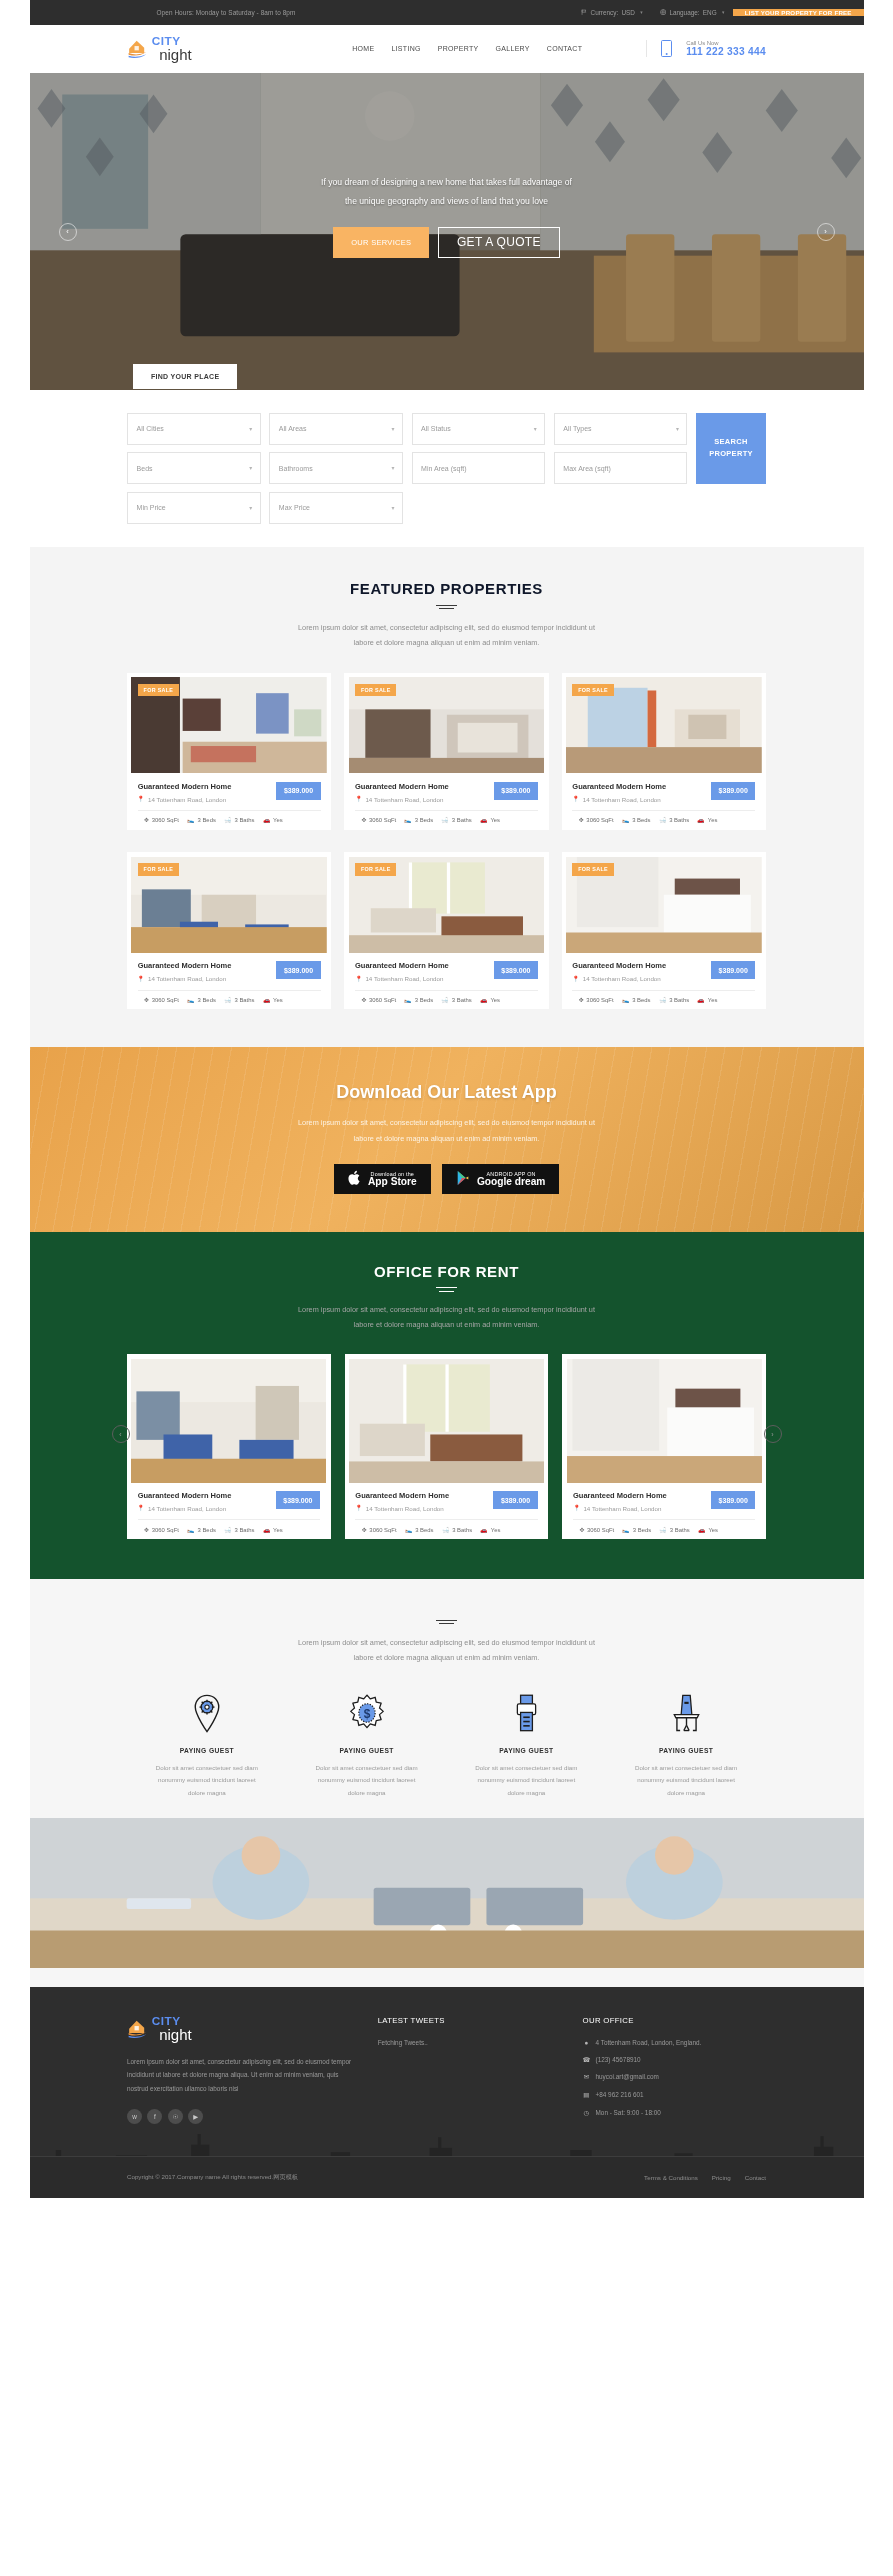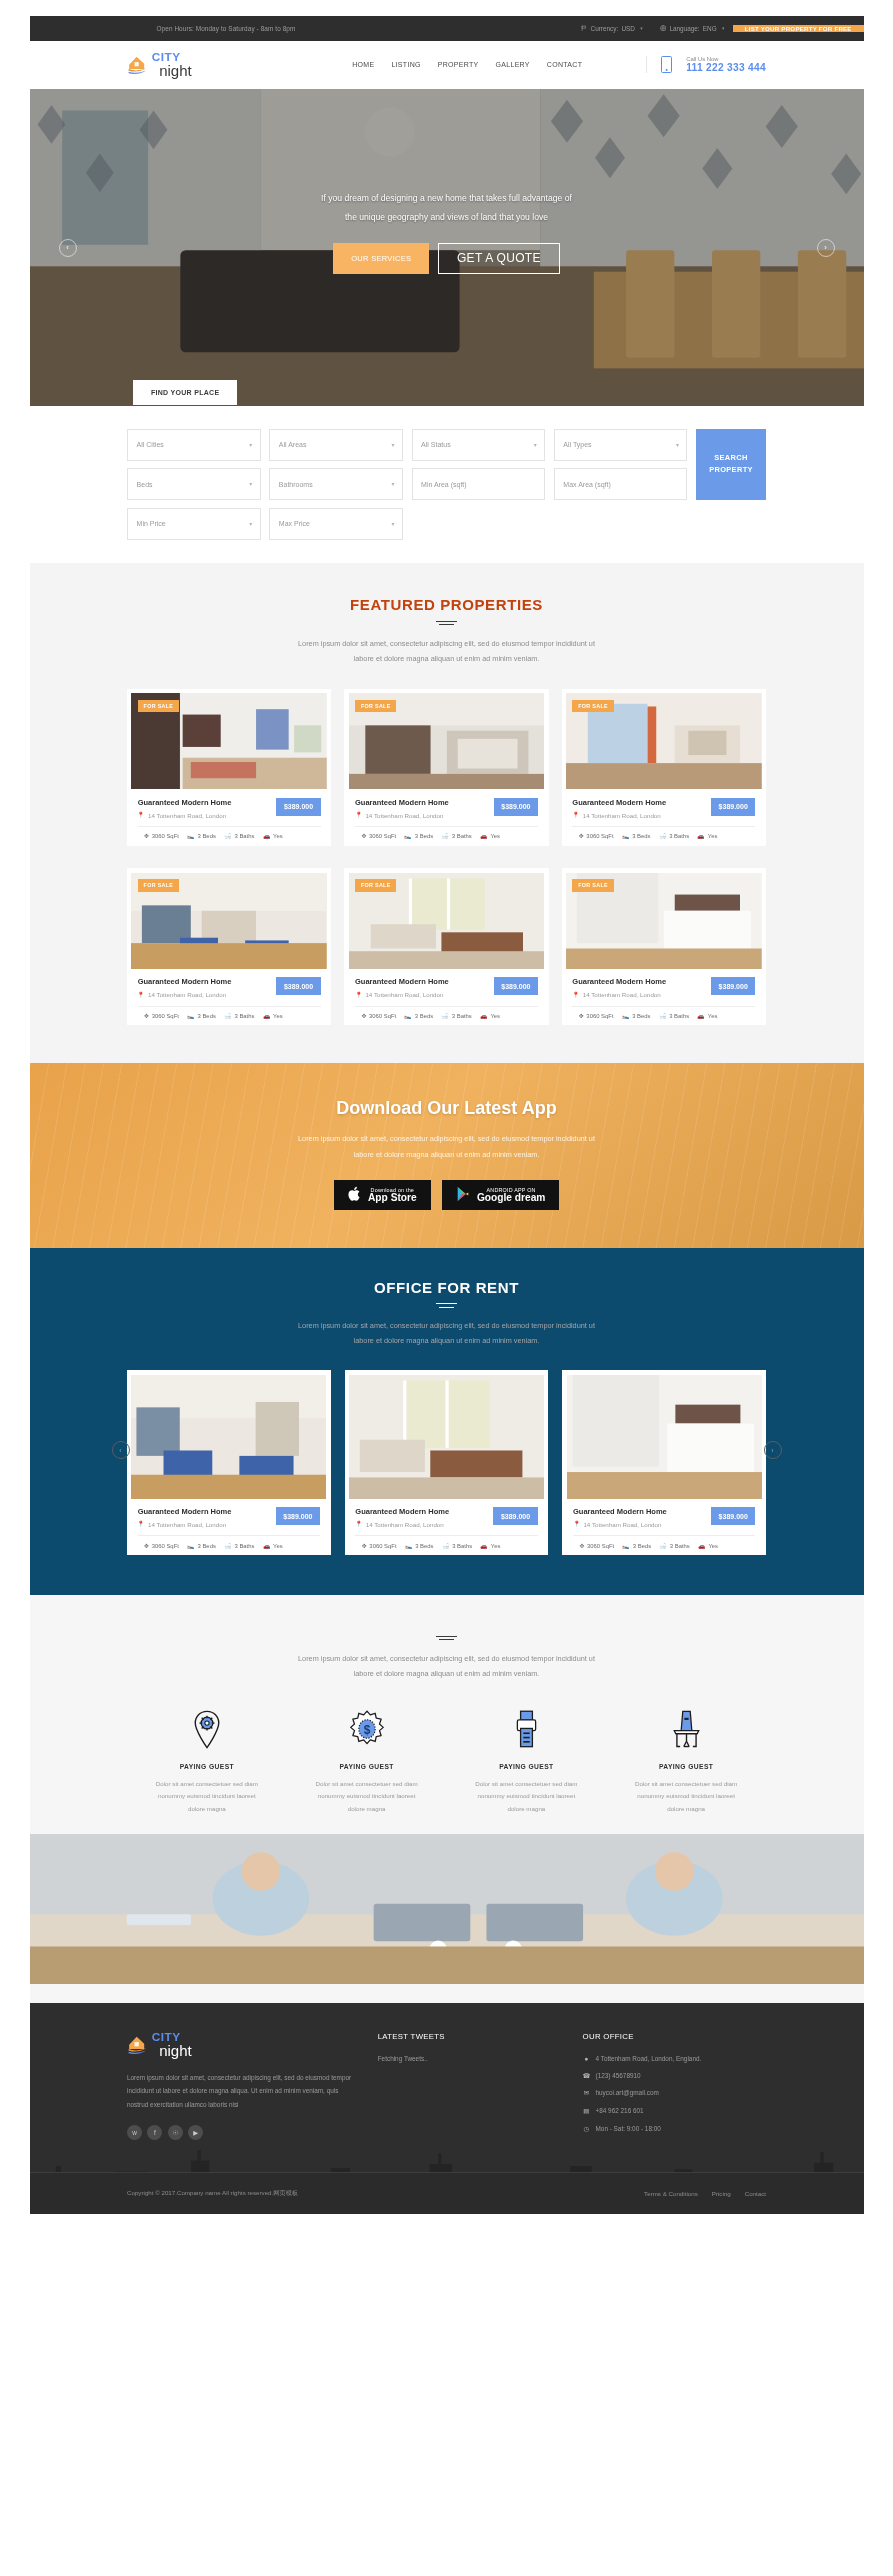--- a/index.html
+++ b/index.html
@@ -3,21 +3,21 @@
 <meta charset="utf-8">
 <style>
   * { margin:0; padding:0; box-sizing:border-box; }
   body {
     width:893px;
     font-family:"Liberation Sans", sans-serif;
     background:#fff;
     color:#3a3a3a;
     -webkit-font-smoothing:antialiased;
   }
-  .wrap { width:834px; margin:16px auto; }
+  .wrap { width:834px; margin:0 auto; }
   .container { width:639px; margin:0 auto; }
 
   
   .topbar {
     height:25px; background:#2e2e2e; color:#9c9c9c;
     display:flex; align-items:stretch; font-size:6.4px;
   }
   .topbar-left { flex:1; display:flex; align-items:center; padding-left:127px; letter-spacing:0.1px; }
   .topbar-right { display:flex; align-items:center; gap:0; }
   .tb-item { display:flex; align-items:center; gap:3.2px; padding:0 8.6px; font-size:6.4px; white-space:nowrap; }
@@ -90,21 +90,21 @@
   }
   .fld.sel:after { content:"\25BE"; position:absolute; right:7.5px; color:#b5b5b5; font-size:5.9px; }
   .search-btn {
     grid-column:5; grid-row:1 / span 2; background:#6a9ae8; color:#fff;
     display:flex; align-items:center; justify-content:center; text-align:center;
     font-size:7.5px; font-weight:bold; line-height:1.6; letter-spacing:0.3px; cursor:pointer;
   }
 
   
   .sec-head { text-align:center; }
-  .sec-head h2 { font-size:15px; font-weight:bold; letter-spacing:0.6px; color:#c2410c; }
+  .sec-head h2 { font-size:15px; font-weight:bold; letter-spacing:0.6px; color:#0f172a; }
   .sec-divider { width:20.4px; height:0; margin:7.5px auto 0; border-top:1.1px solid #3a3a3a; position:relative; }
   .sec-divider:after { content:""; position:absolute; left:3.2px; right:3.2px; top:2.7px; border-top:1.1px solid #3a3a3a; }
   .sec-head p { margin-top:14px; font-size:7.3px; line-height:2.1; color:#8d8d8d; }
   .sec-head.dark h2 { color:#fff; }
   .sec-head.dark .sec-divider, .sec-head.dark .sec-divider:after { border-color:#fff; }
   .sec-head.dark p { color:#a6a6a6; }
 
   
   .featured { background:#f4f4f4; padding:33px 0 38px; }
   .cards { display:grid; grid-template-columns:repeat(3,1fr); gap:13px; margin-top:22.6px; }
@@ -136,21 +136,21 @@
   .appsec p { margin-top:11.8px; font-size:7.3px; line-height:2.1; color:#fdf3e4; }
   .store-btns { margin-top:18px; display:flex; justify-content:center; gap:11.8px; }
   .store-btn {
     background:#111; color:#fff; display:flex; align-items:flex-end; gap:6.4px;
     padding:5.9px 14px; min-width:97px; cursor:pointer;
   }
   .store-sub { font-size:5.4px; display:block; letter-spacing:0.2px; }
   .store-main { font-size:10.2px; display:block; font-weight:bold; line-height:1.05; }
 
   
-  .office { background:#0c4a6e; padding:31px 0 40px; position:relative; }
+  .office { background:#14532d; padding:31px 0 40px; position:relative; }
   .office-cards { display:grid; grid-template-columns:repeat(3,1fr); gap:14px; margin-top:21.5px; }
   .office .card-img { height:124px; }
   .car-arrow {
     position:absolute; top:calc(50% + 29px); transform:translateY(-50%);
     width:18px; height:18px; border-radius:50%; border:0.5px solid #5d5d5d;
     color:#9a9a9a; display:flex; align-items:center; justify-content:center; font-size:7px; cursor:pointer;
   }
   .car-arrow.left { left:82px; } .car-arrow.right { right:82px; }
 
   

